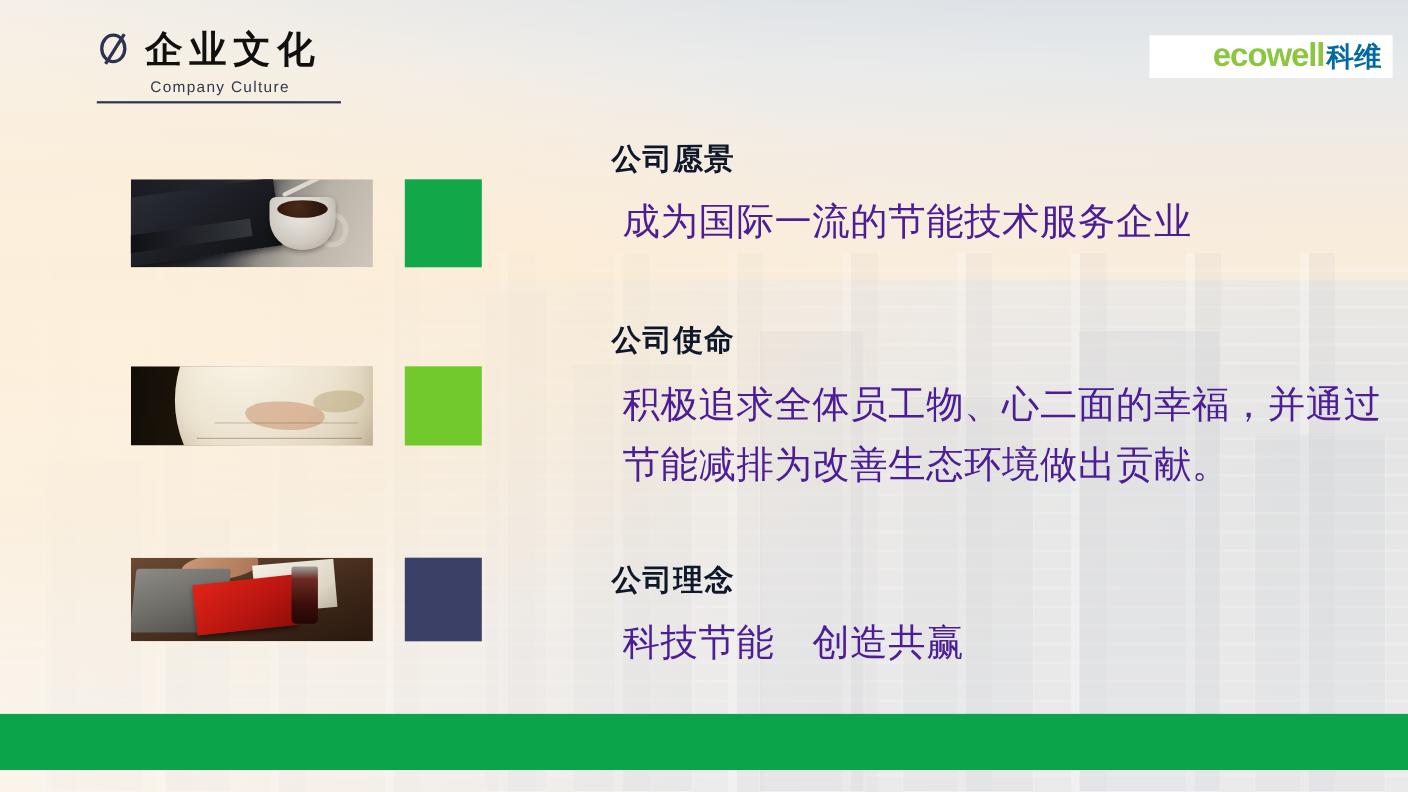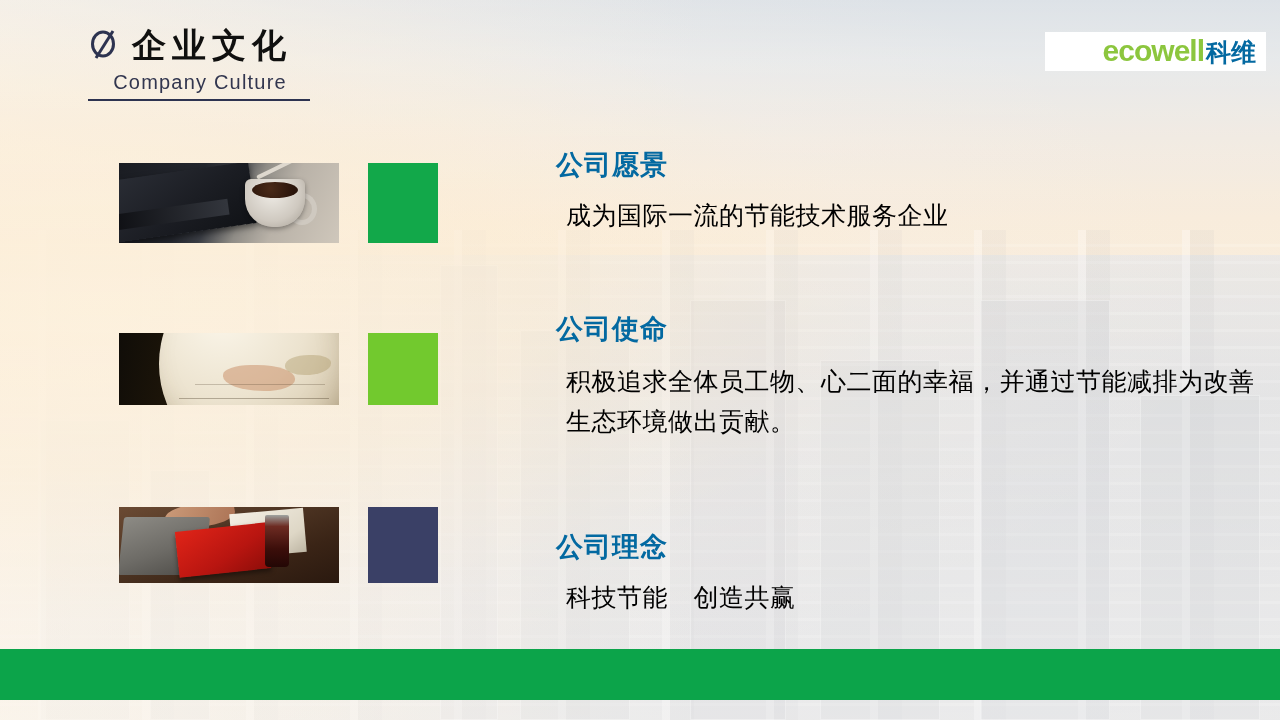--- a/index.html
+++ b/index.html
@@ -104,21 +104,21 @@
     font-size: 34px;
     font-weight: bold;
     color: #10100f;
     letter-spacing: 6px;
     line-height: 1;
     white-space: nowrap;
   }
   .title-en {
     margin-top: 9px;
     text-align: center;
-    font-size: 20px;
+    font-size: 14px;
     color: #32364f;
     letter-spacing: 1.2px;
     white-space: nowrap;
   }
   .title-rule {
     margin-top: 5px;
     width: 222px;
     height: 2px;
     background: #2d3350;
   }
@@ -290,29 +290,28 @@
     left: 556px;
     width: 700px;
   }
   .section.s1 { top: 131px; }
   .section.s2 { top: 295px; }
   .section.s3 { top: 513px; }
 
   .sec-title {
     font-size: 27px;
     font-weight: bold;
-    color: #0369a1;
+    color: #0f172a;
     letter-spacing: 1px;
     line-height: 1.1;
-    margin-top: 20px;
   }
   .sec-body {
     margin-top: 14px;
-    font-size: 25px;
-    color: #000000;
+    font-size: 34px;
+    color: #4c1d95;
     line-height: 1.62;
     letter-spacing: .5px;
   }
   .section.s2 .sec-body { margin-top: 16px; width: 690px; }
   .section.s3 .sec-body { margin-top: 14px; }
   .indent { padding-left: 10px; }
 
   
   .bottom-bar {
     position: absolute;

